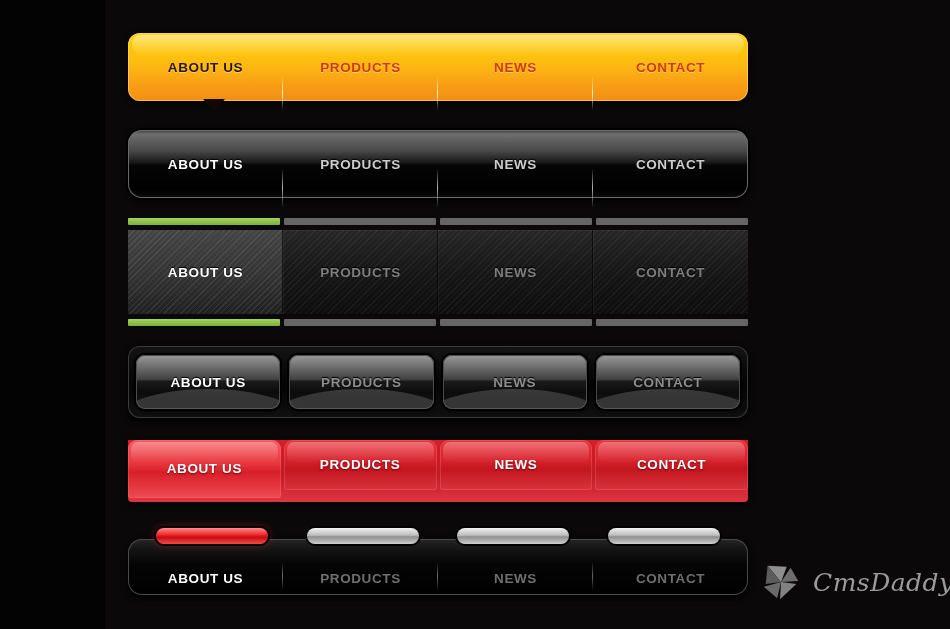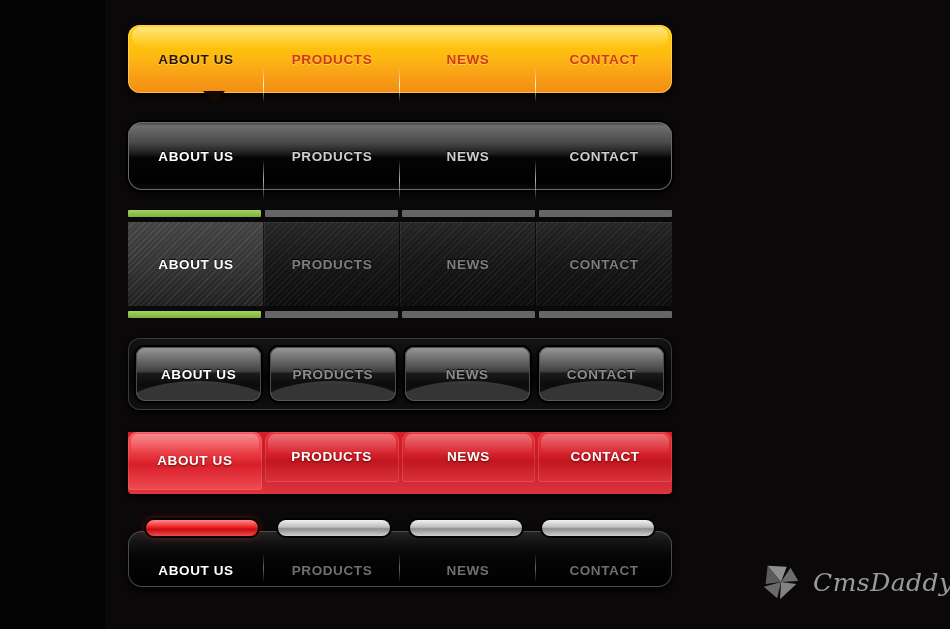--- a/index.html
+++ b/index.html
@@ -13,21 +13,21 @@
     position:relative;
     width:950px; height:629px;
     background:#030303;
   }
   
   #panel{
     position:absolute; left:105px; top:0; width:845px; height:629px;
     background:#0a0809;
   }
 
-  .navwrap{ position:absolute; left:128px; width:544px; }
+  .navwrap{ position:absolute; left:128px; width:620px;margin-top:8px; }
 
   
   #bar1{ top:25px; height:75px; }
   .yellow-bar{
     position:relative;
     height:68px;
     border-radius:12px;
     background:linear-gradient(to bottom,
        #ffd21a 0%, #ffc805 18%, #fdb913 48%, #f99f16 74%, #f28e14 100%);
     box-shadow:0 0 0 1px rgba(255,220,120,.55) inset,

